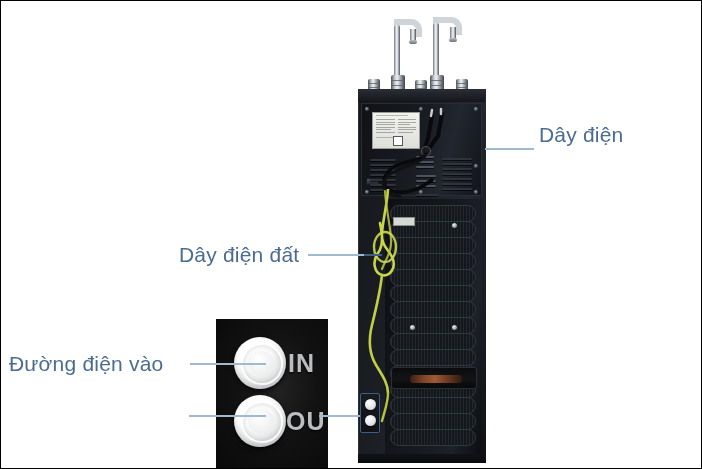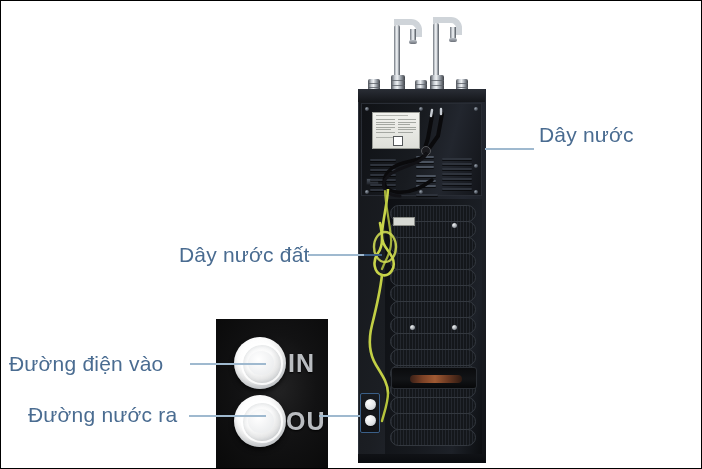--- a/index.html
+++ b/index.html
@@ -381,28 +381,27 @@
   <div id="inset">
     <div class="glow"></div>
     <div class="knob" style="left:18px;top:18px;width:52px;height:52px;"></div>
     <div class="knob" style="left:18px;top:76px;width:52px;height:52px;"></div>
     <div class="portlabel" style="left:72px;top:30px;">IN</div>
     <div class="portlabel" style="left:70px;top:88px;">OU</div>
   </div>
 
   <div class="leader" style="left:484px;top:147px;width:49px;"></div>
   <div class="anno two" style="left:538px;top:120px;width:150px;">
-    <div>Dây nước</div>
+    <div>Dây điện</div>
   </div>
 
-  <div class="anno" style="left:178px;top:240px;">Dây nước đất</div>
+  <div class="anno" style="left:178px;top:240px;">Dây điện đất</div>
   <div class="leader" style="left:307px;top:253px;width:56px;"></div>
   <div class="leader dark" style="left:363px;top:253px;width:18px;"></div>
 
   <div class="anno" style="left:8px;top:349px;">Đường điện vào</div>
   <div class="leader" style="left:189px;top:362px;width:76px;"></div>
 
-  <div class="anno" style="left:27px;top:400px;">Đường nước ra</div>
   <div class="leader" style="left:188px;top:414px;width:77px;"></div>
 
   <div class="leader" style="left:318px;top:414px;width:41px;"></div>
 
 </div>
 
 </body></html>

